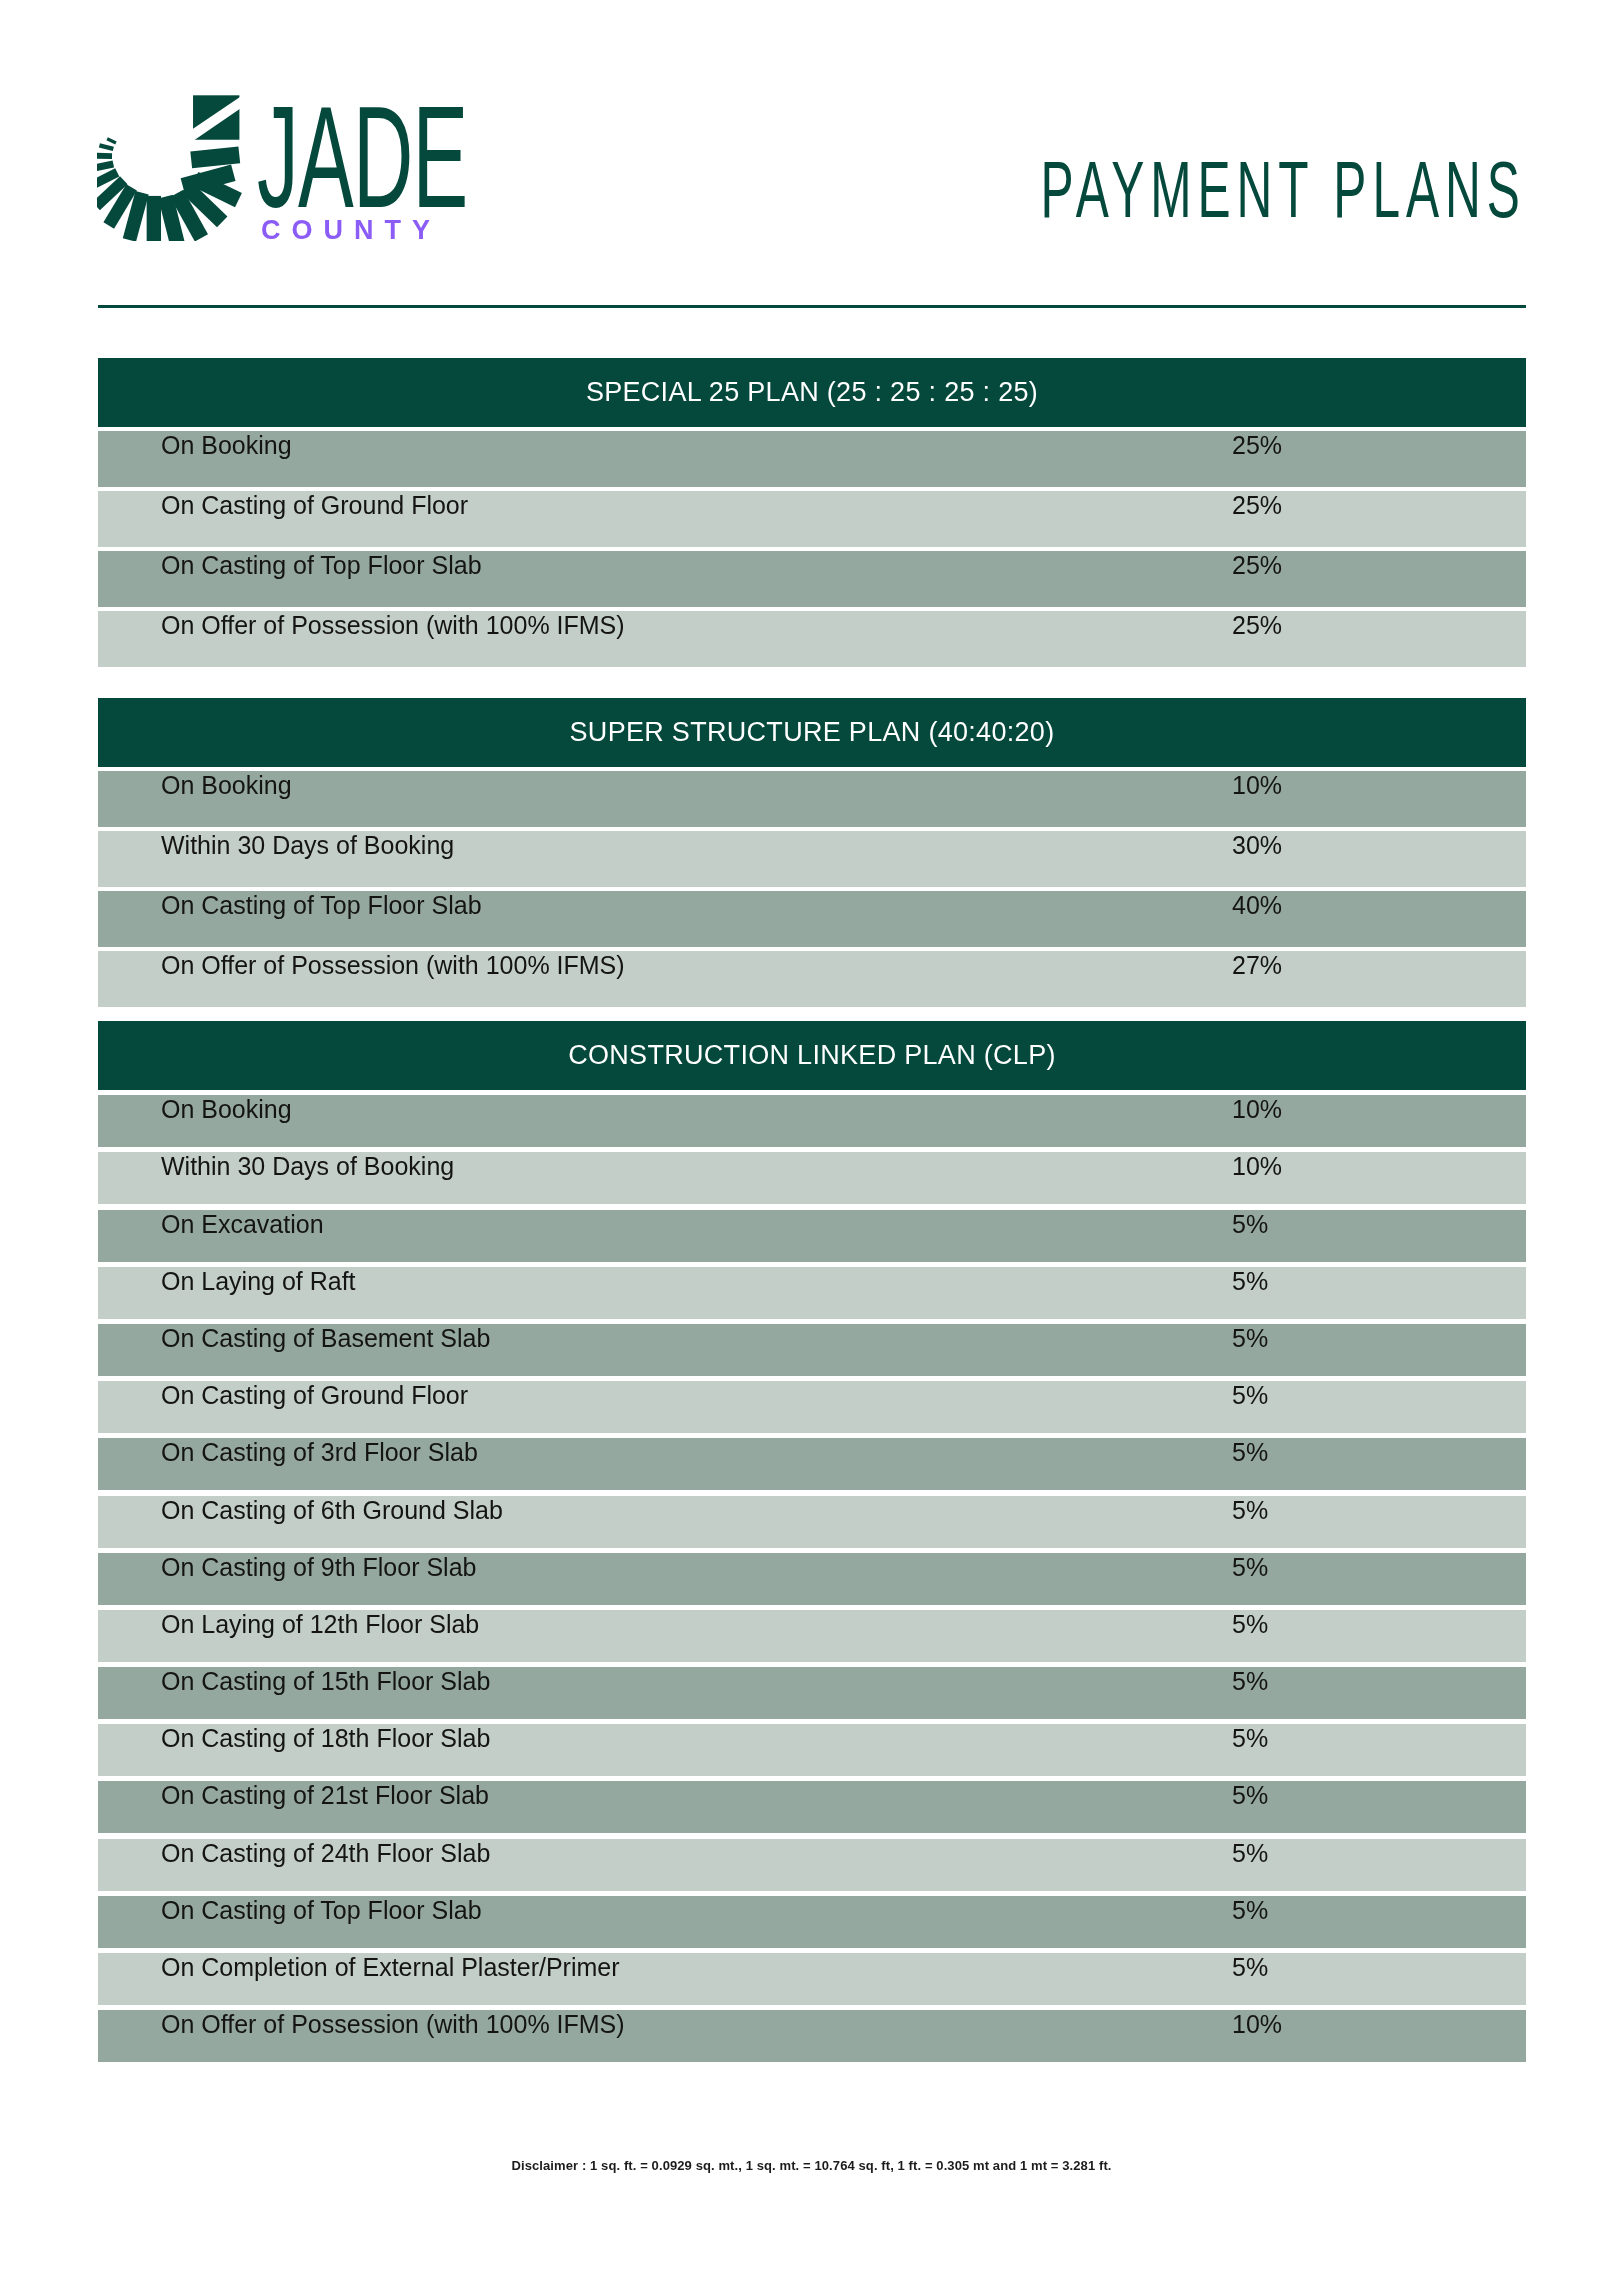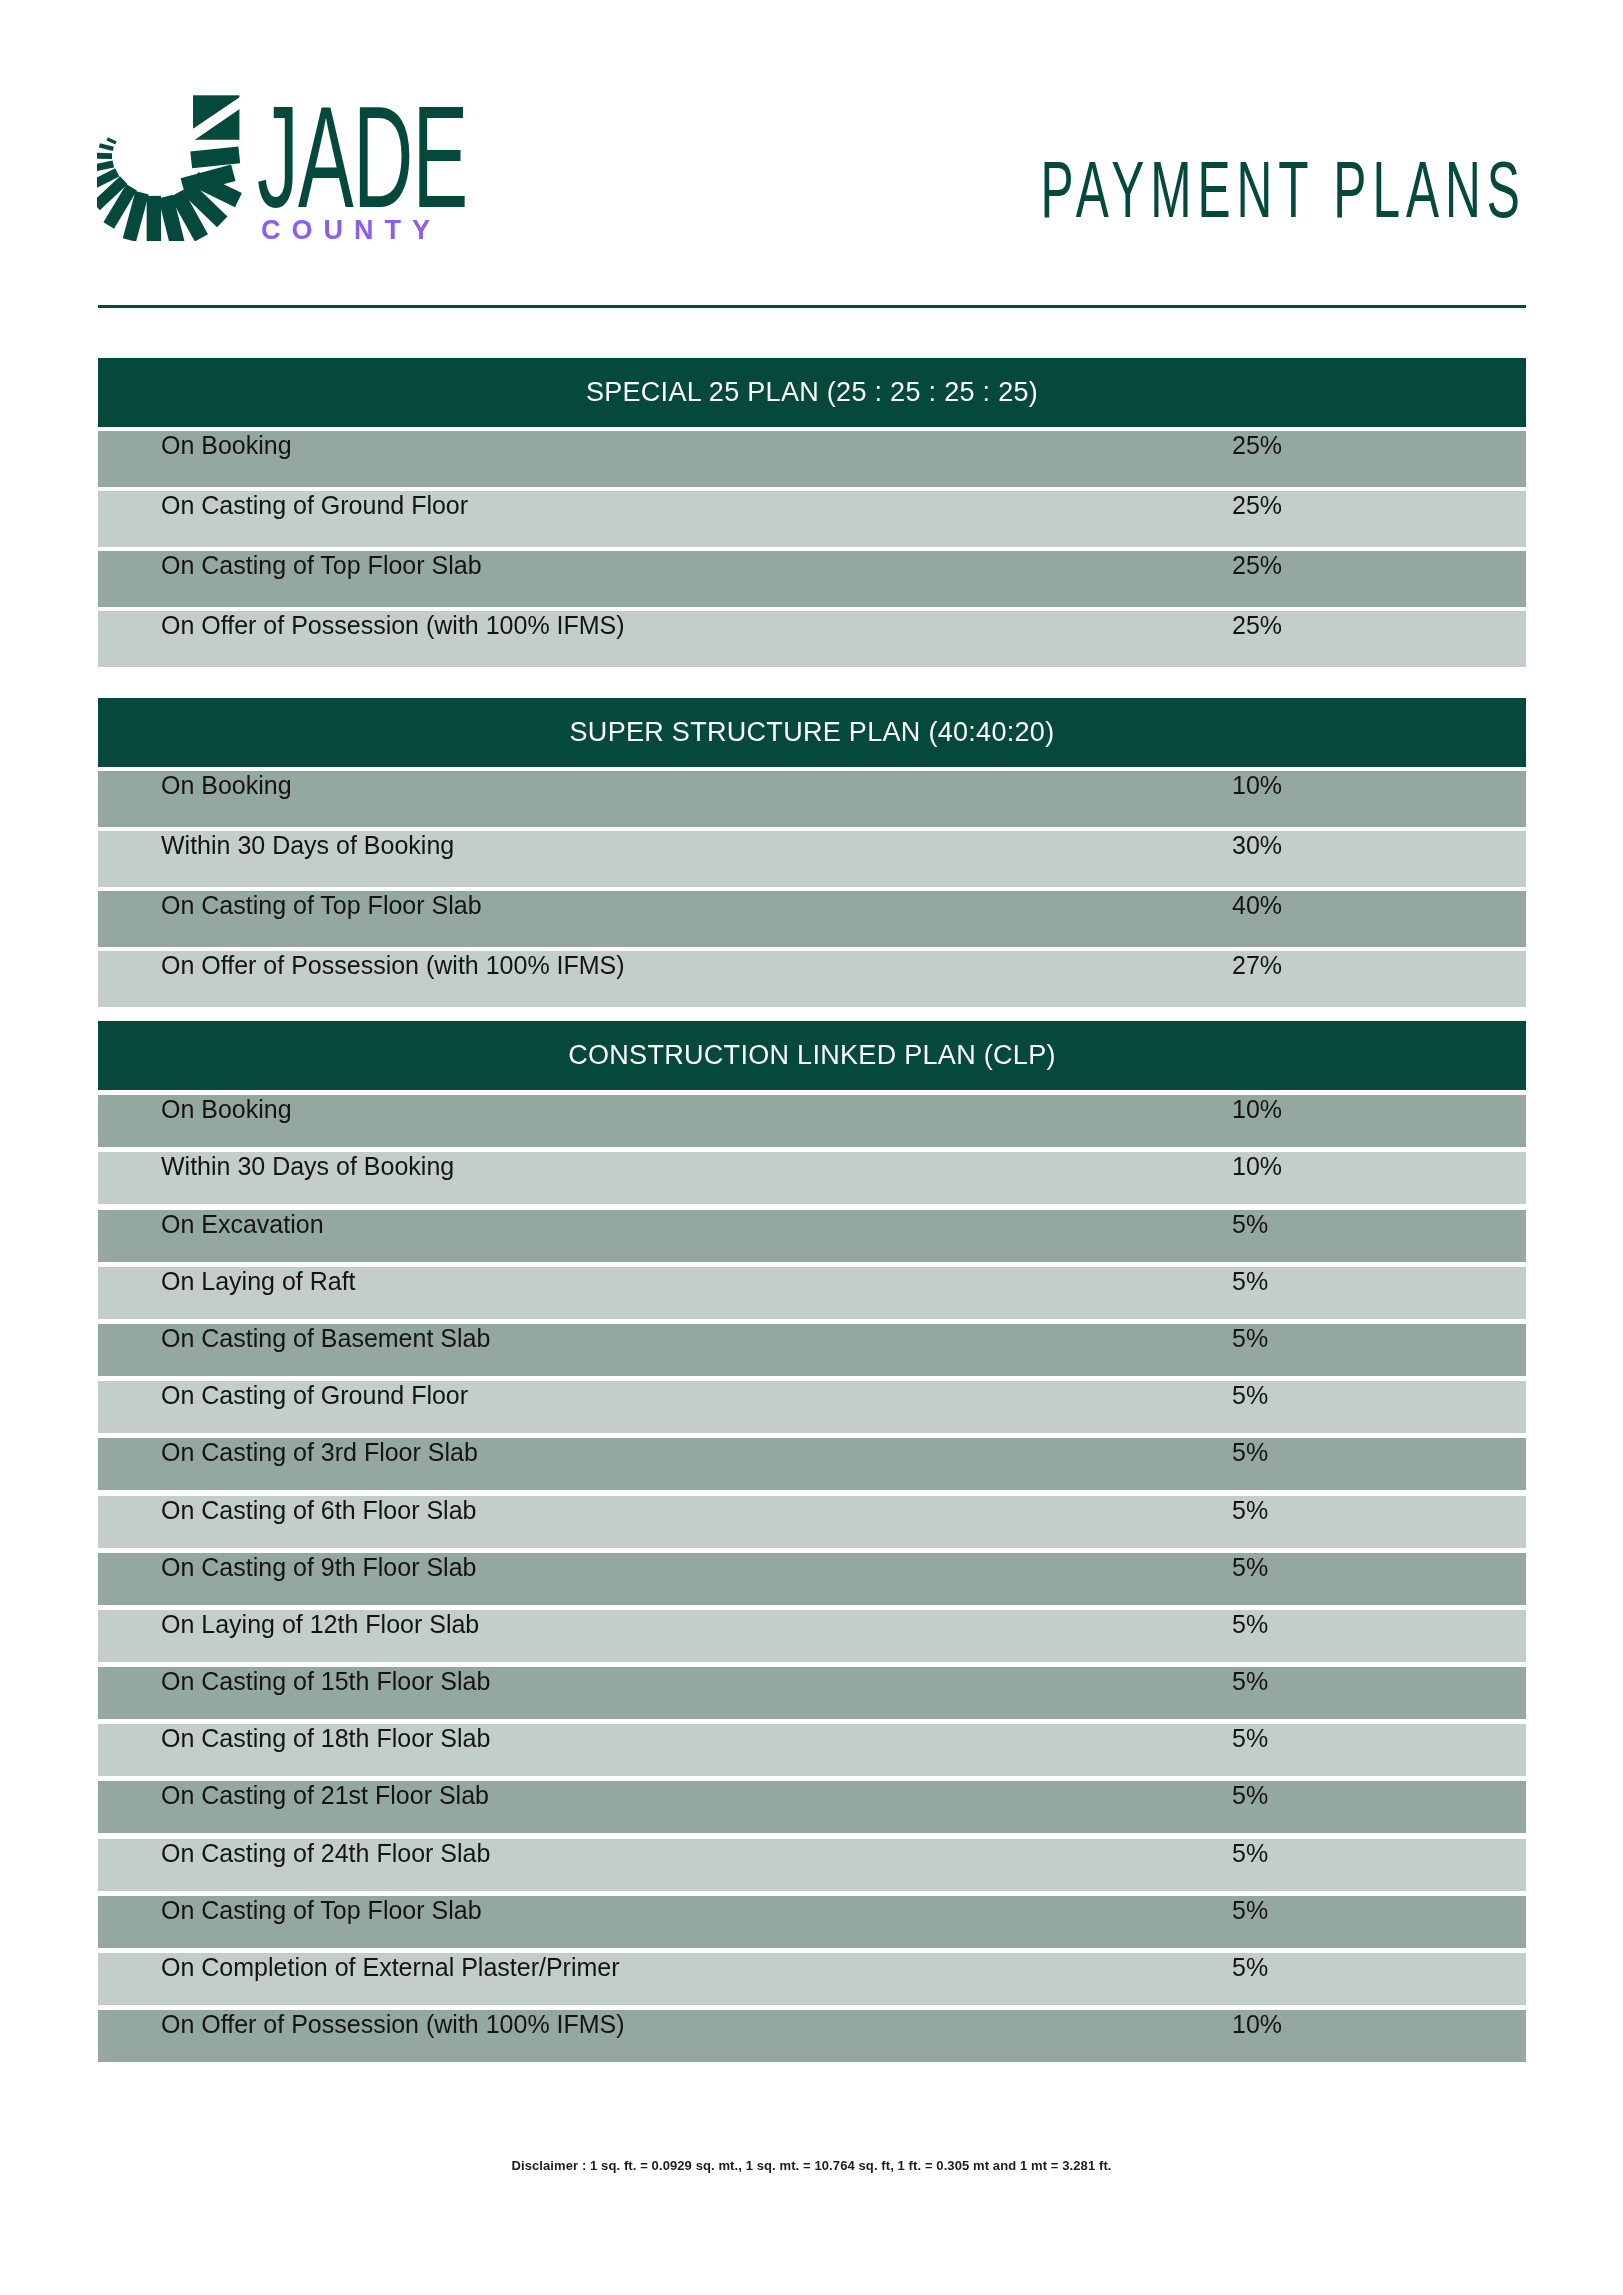--- a/index.html
+++ b/index.html
@@ -189,21 +189,21 @@
     </div>
     <div class="row light">
       <span class="lbl">On Casting of Ground Floor</span>
       <span class="val">5%</span>
     </div>
     <div class="row dark">
       <span class="lbl">On Casting of 3rd Floor Slab</span>
       <span class="val">5%</span>
     </div>
     <div class="row light">
-      <span class="lbl">On Casting of 6th Floor Slab</span>
+      <span class="lbl">On Casting of 6th Ground Slab</span>
       <span class="val">5%</span>
     </div>
     <div class="row dark">
       <span class="lbl">On Casting of 9th Floor Slab</span>
       <span class="val">5%</span>
     </div>
     <div class="row light">
       <span class="lbl">On Laying of 12th Floor Slab</span>
       <span class="val">5%</span>
     </div>

